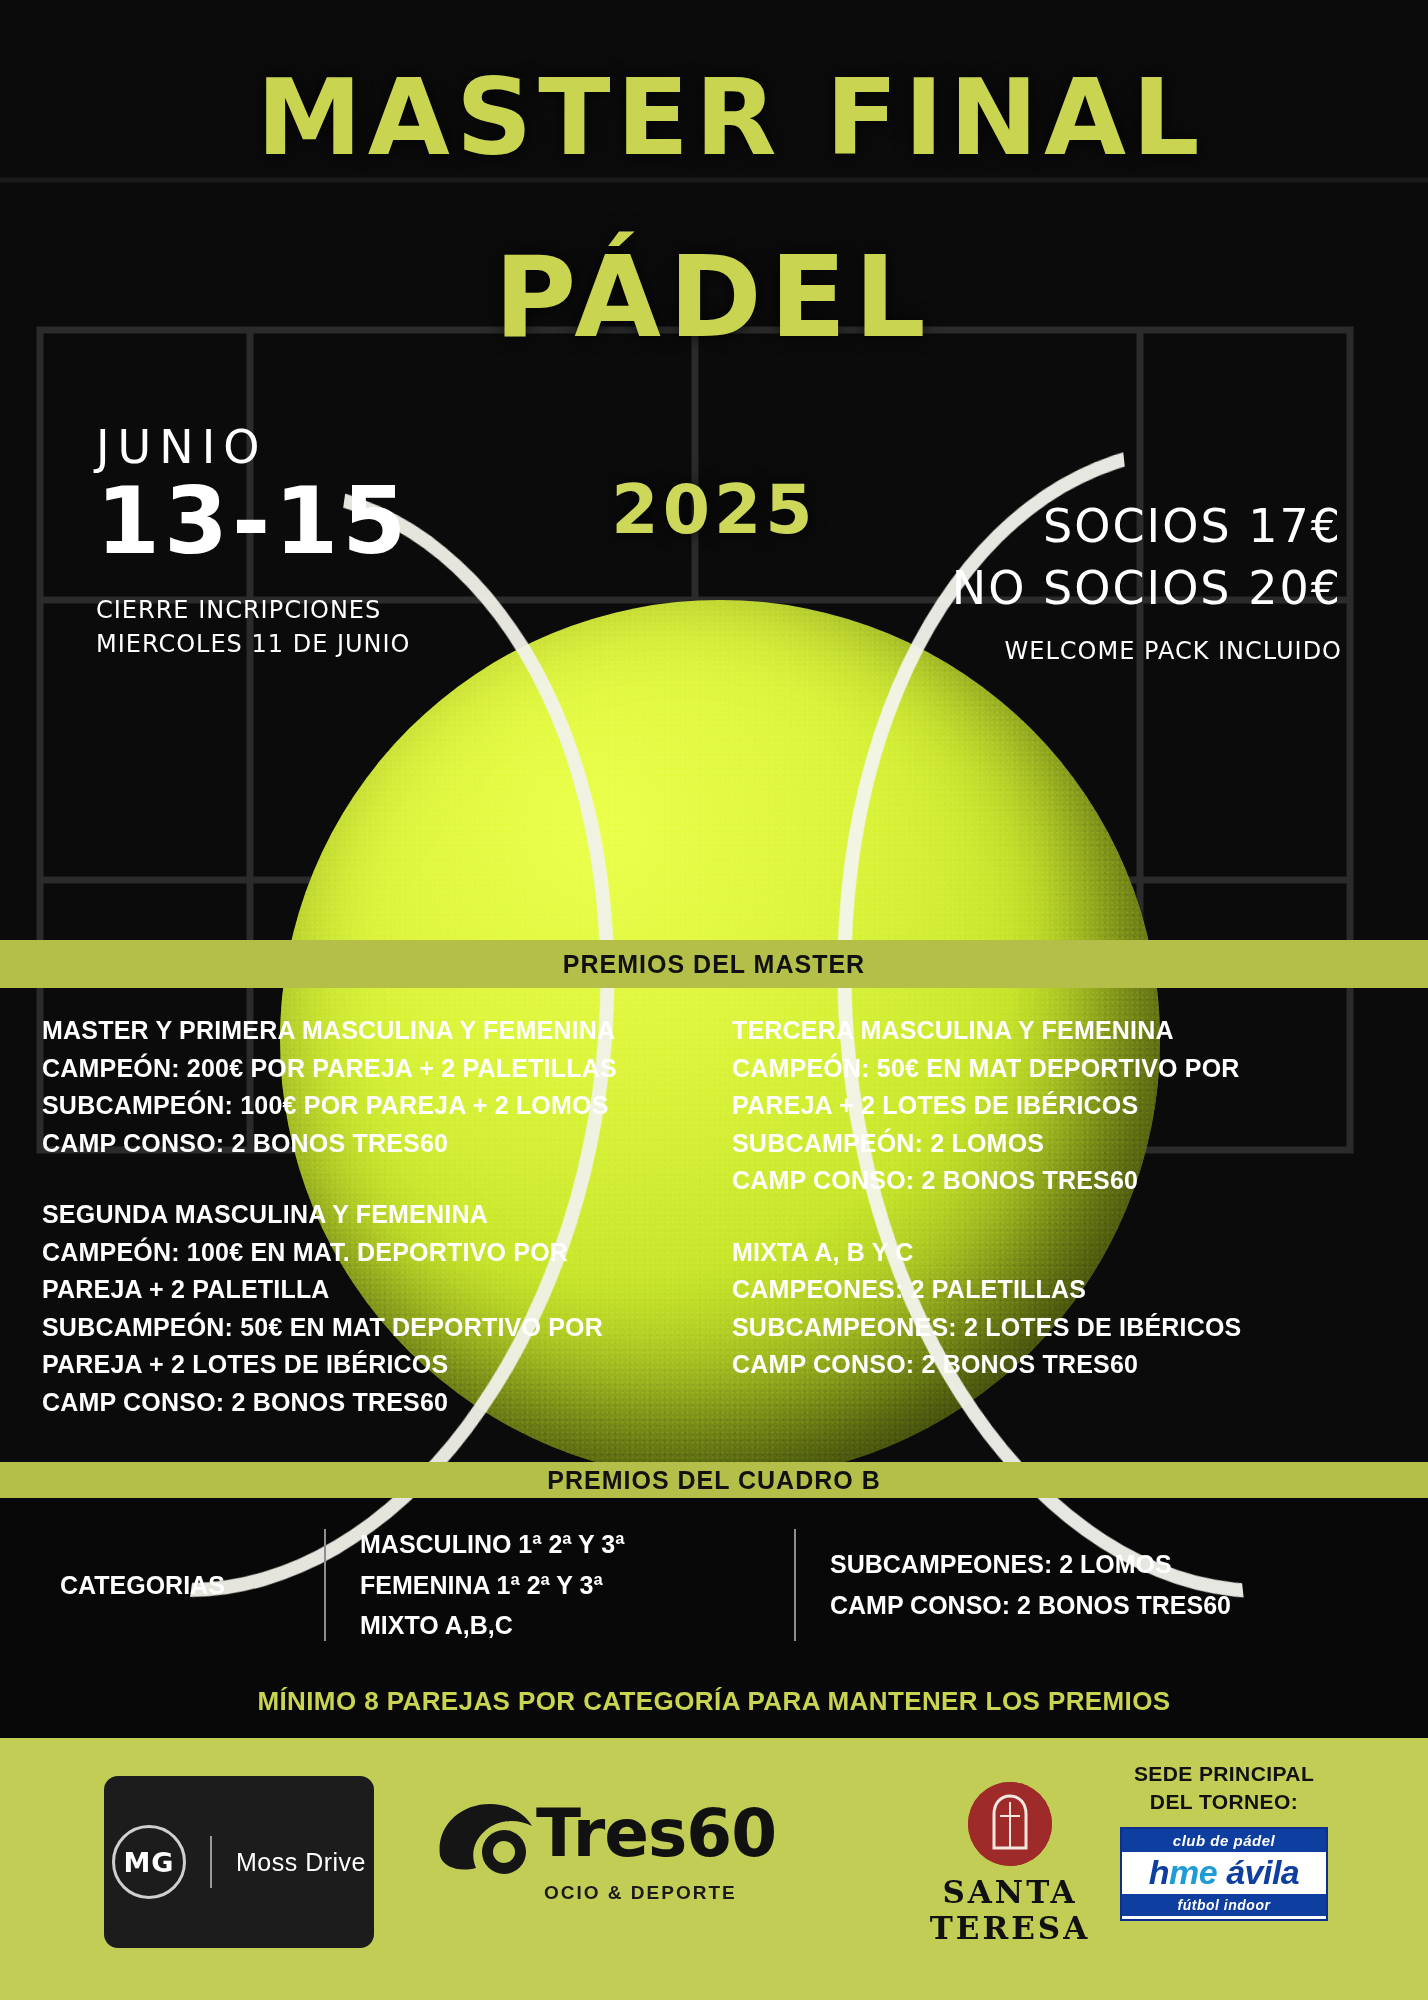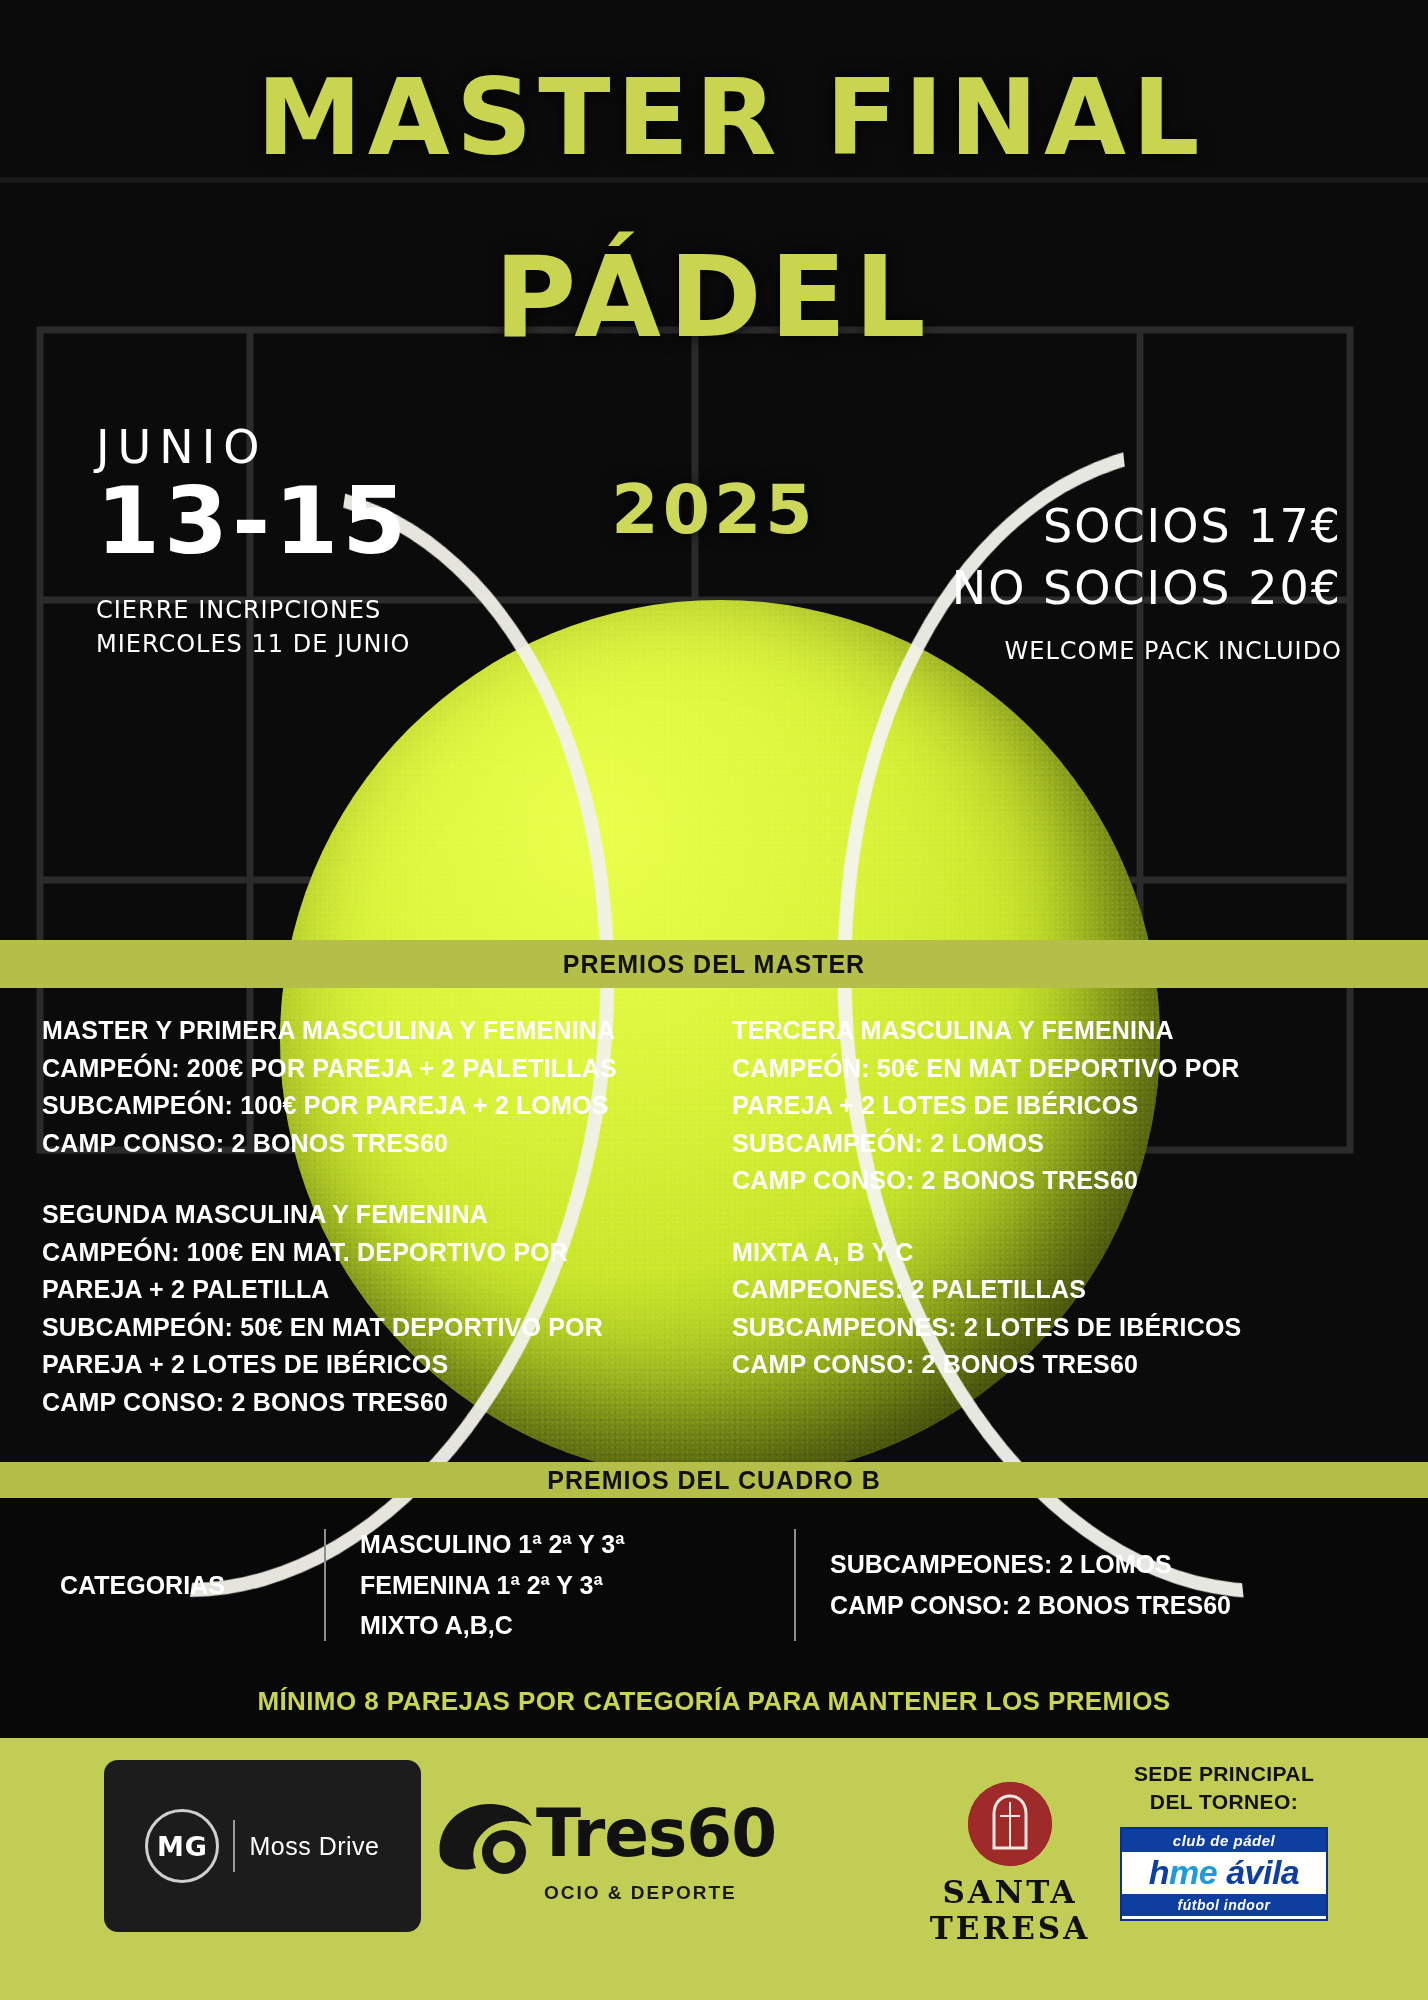--- a/index.html
+++ b/index.html
@@ -163,23 +163,23 @@
     text-align: center; color: #c9d450; font-weight: bold; font-size: 26px;
     letter-spacing: .4px;
   }
 
   
   .sponsors {
     position: absolute; left: 0; top: 1738px; width: 1428px; height: 262px;
     background: #c2cd56; z-index: 6;
   }
   .sp-mg {
-    position: absolute; left: 104px; top: 22px; width: 317px; height: 172px;
+    position: absolute; left: 104px; top: 38px; width: 270px; height: 172px;
     background: #1c1c1c; border-radius: 14px;
-    display: flex; align-items: center; justify-content: center; gap: 14px;
+    display: flex; align-items: center; justify-content: center; gap: 24px;
   }
   .mg-badge {
     width: 74px; height: 74px; border-radius: 50%;
     border: 3px solid #cfcfcf; color: #fff;
     display: flex; align-items: center; justify-content: center;
     font-size: 27px; font-weight: bold; letter-spacing: 1px;
     font-family: "DejaVu Sans", sans-serif;
   }
   .mg-sep { width: 2px; height: 52px; background: #9a9a9a; }
   .mg-text { color: #fff; font-size: 25px; letter-spacing: .5px; }

